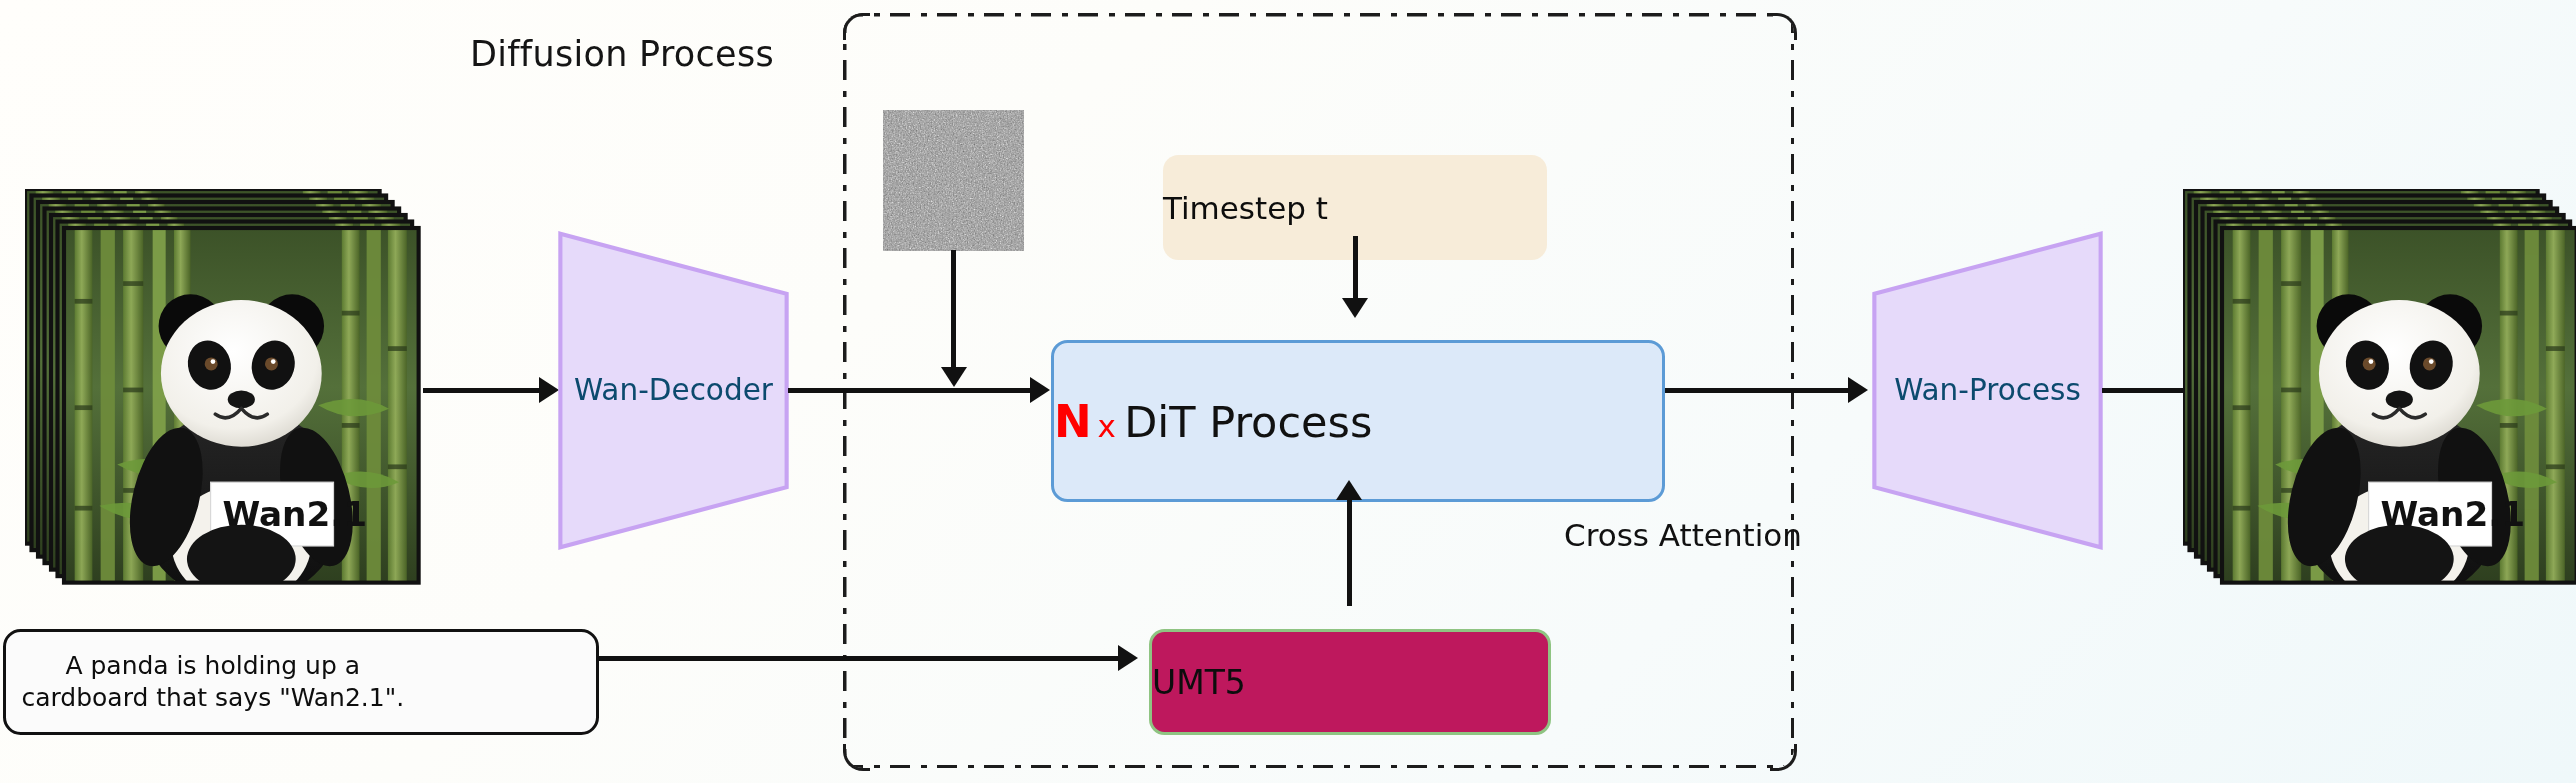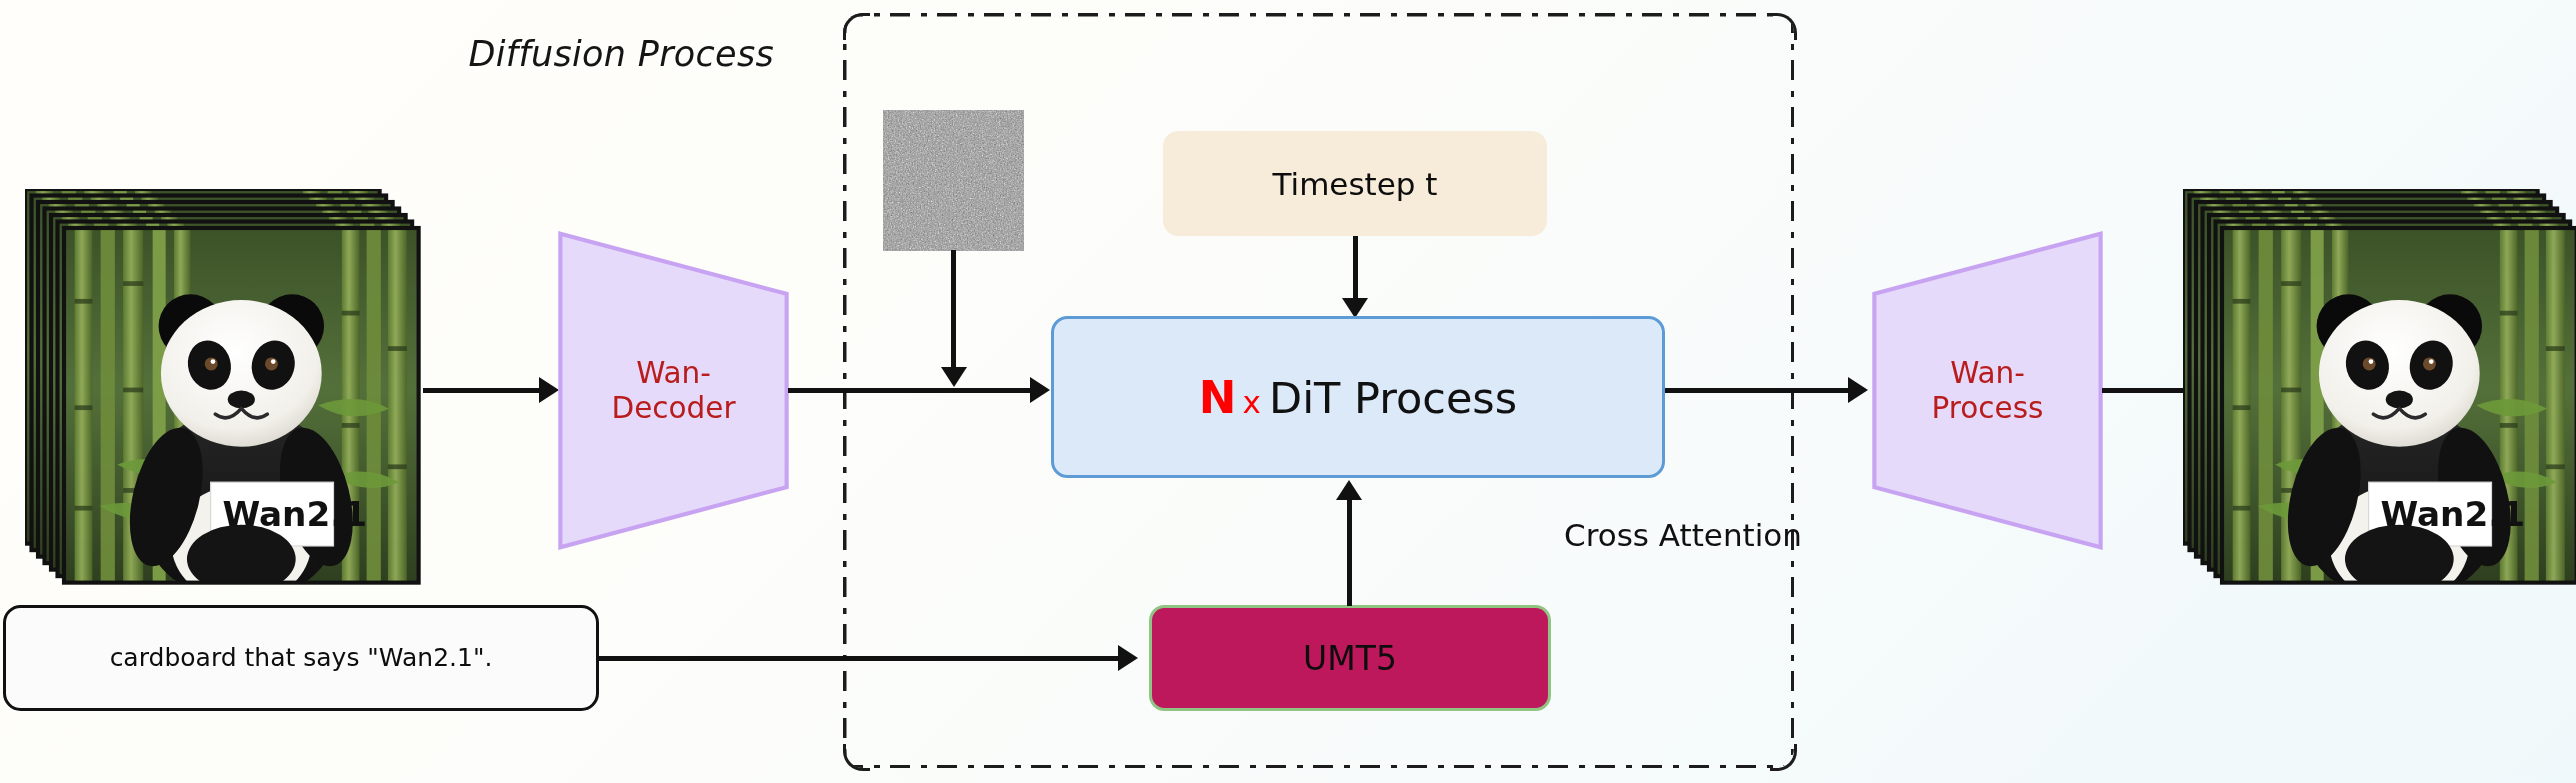--- a/index.html
+++ b/index.html
@@ -23,28 +23,28 @@
     border:none;
   }
   .diffusion-corner{position:absolute;width:23.6px;height:23.6px;border:3.5px solid #1c1c1c;}
   .dc-tl{left:843px;top:13px;border-right:none;border-bottom:none;border-radius:20px 0 0 0;}
   .dc-tr{left:1770px;top:13px;border-left:none;border-bottom:none;border-radius:0 20px 0 0;}
   .dc-bl{left:843px;top:744px;border-right:none;border-top:none;border-radius:0 0 0 20px;}
   .dc-br{left:1770px;top:744px;border-left:none;border-top:none;border-radius:0 0 20px 0;}
 
   .diffusion-label{
     position:absolute;right:1802px;top:34px;
-    font-style:italic;font-size:35px;color:#151515;letter-spacing:0.3px;
+    font-size:35px;color:#151515;letter-spacing:0.3px;
     white-space:nowrap;
   }
 
   
   .nodebox{
-    position:absolute;display:flex;align-items:center;justify-content:center;
-    box-sizing:border-box;text-align:center;color:#0d0d0d;
+    position:absolute;display:flex;align-items:center;
+    box-sizing:border-box;text-align:center;color:#0d0d0d;margin-top:24px;
   }
   .timestep-box{
     left:1163px;top:131px;width:384px;height:105px;
     background:#f7ecd9;border-radius:15.4px;font-size:31px;
   }
   .dit-box{
     left:1051px;top:316px;width:614px;height:162px;
     background:#dce9f9;border:3px solid #5c9bd6;border-radius:16.5px;
   }
   .dit-inner{display:flex;align-items:baseline;justify-content:center;gap:0;}
@@ -61,22 +61,22 @@
     font-size:25px;line-height:1.28;padding:0 15.4px;
   }
   .cross-attn-label{
     position:absolute;left:1564px;top:517px;font-size:31px;color:#111;white-space:nowrap;
   }
 
   
   .trap{position:absolute;}
   .trap svg{display:block;overflow:visible;}
   .trap-text{
-    position:absolute;display:flex;flex-direction:column;align-items:center;justify-content:center;
-    font-size:29.5px;color:#b91c1c;line-height:1.18;text-align:center;width:100%;height:100%;top:0;left:0;
+    position:absolute;display:flex;align-items:center;justify-content:center;
+    font-size:29.5px;color:#0c4a6e;line-height:1.18;text-align:center;width:100%;height:100%;top:0;left:0;
     pointer-events:none;
   }
   .encoder-wrap{left:558px;top:231px;width:231px;height:319px;}
   .decoder-wrap{left:1872px;top:231px;width:231px;height:319px;}
 
   
   .stack{position:absolute;width:396px;height:396px;}
   .stack-in{left:25px;top:189px;}
   .stack-out{left:2183px;top:189px;}
 
@@ -253,20 +253,21 @@
       <span class="dit-x">x</span>
       <span class="dit-label">DiT Process</span>
     </div>
   </div>
 
   <div class="ln h-ln" style="left:1665px;top:388px;width:184px;"></div>
   <div class="arrowhead ah-right" style="left:1848px;top:377px;"></div>
 
   <div class="nodebox prompt-box">
     <div>
+      <div>A panda is holding up a</div>
       <div>cardboard that says "Wan2.1".</div>
     </div>
   </div>
 
   <div class="ln h-ln" style="left:599px;top:656px;width:520px;"></div>
   <div class="arrowhead ah-right" style="left:1118px;top:645px;"></div>
 
   <div class="nodebox umt5-box">
     <span>UMT5</span>
   </div>

